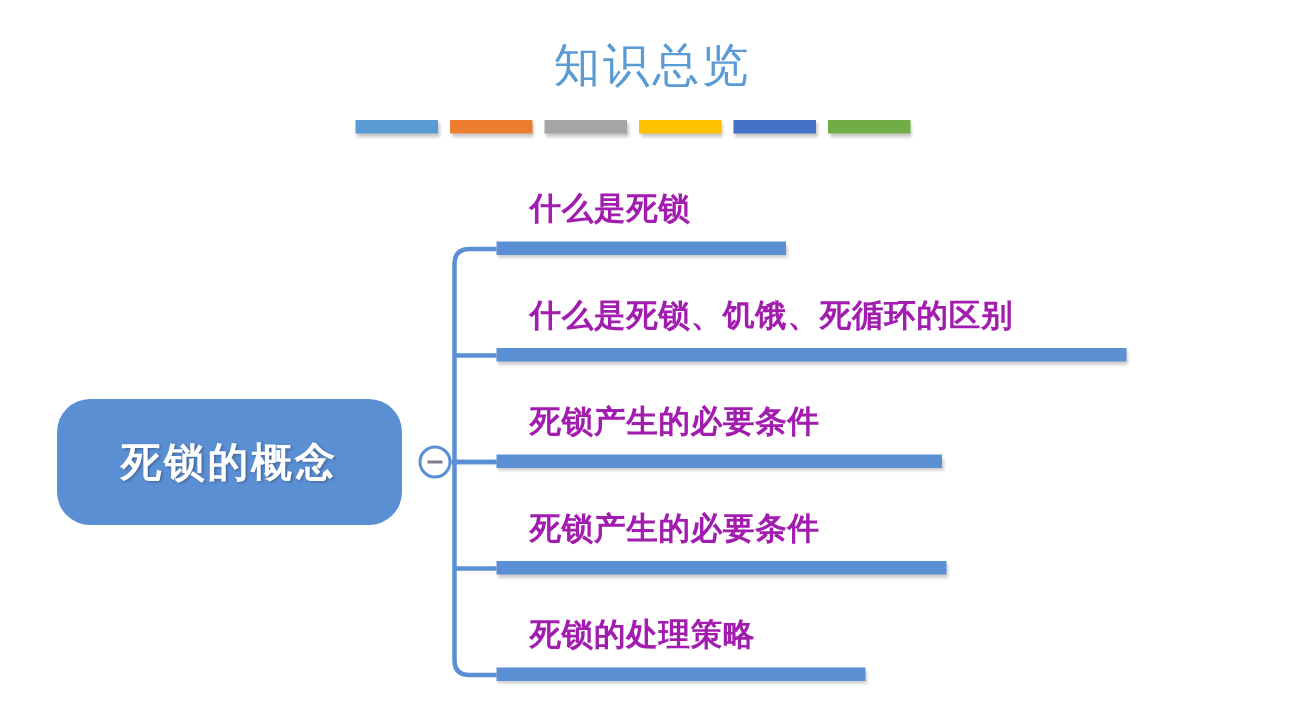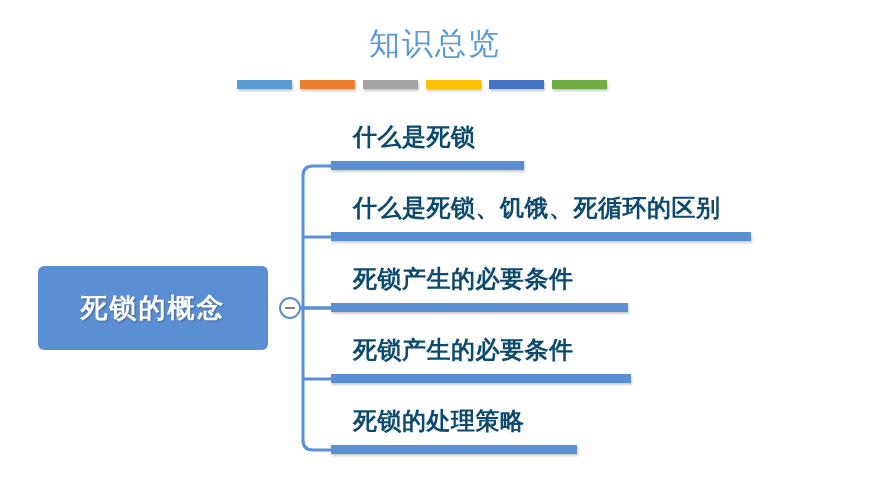--- a/index.html
+++ b/index.html
@@ -50,21 +50,21 @@
   }
 
   
   #root-node {
     position: absolute;
     left: 38px;
     top: 266px;
     width: 230px;
     height: 84px;
     background: #5B8FD4;
-    border-radius: 6px;
+    border-radius: 22px;
     display: flex;
     align-items: center;
     justify-content: center;
   }
   #root-node .root-label {
     color: #ffffff;
     font-size: 27px;
     font-weight: bold;
     letter-spacing: 2px;
     text-shadow: 1px 1px 2px rgba(0,0,0,0.30);
@@ -103,23 +103,23 @@
   }
 
   
   .branch {
     position: absolute;
   }
   .branch .branch-label {
     position: absolute;
     left: 22px;
     bottom: 17px;
-    font-size: 24px;
+    font-size: 21px;
     font-weight: bold;
-    color: #0c4a6e;
+    color: #a21caf;
     white-space: nowrap;
     letter-spacing: 0.5px;
   }
   .branch .branch-bar {
     position: absolute;
     left: 0;
     bottom: 0;
     height: 9px;
     background: #5B8FD4;
     box-shadow: 1px 2px 2px rgba(0,0,0,0.20);

